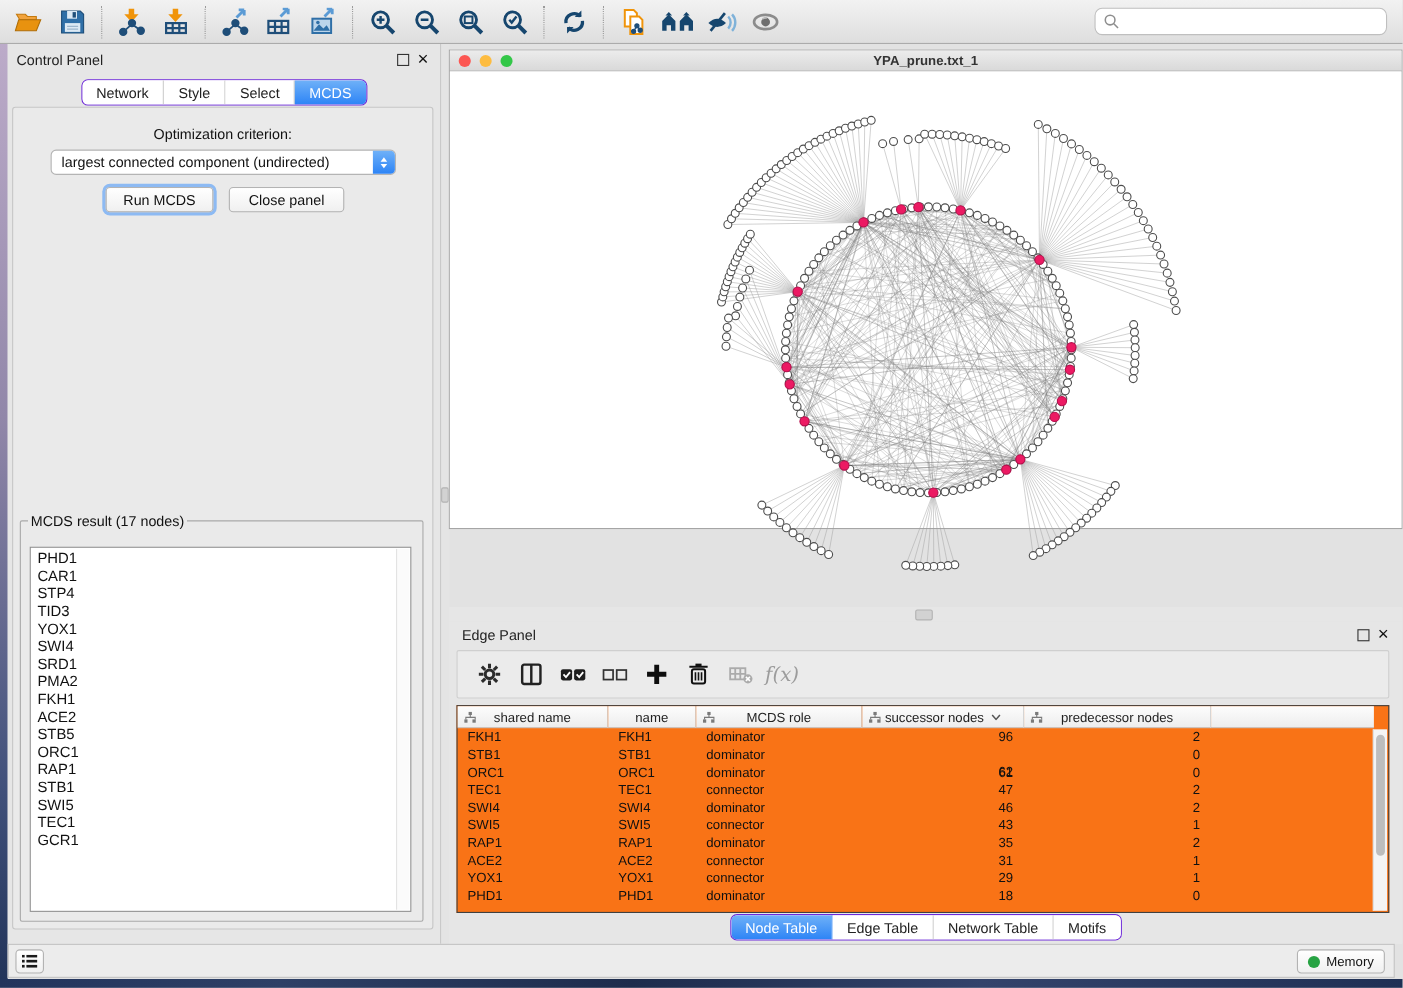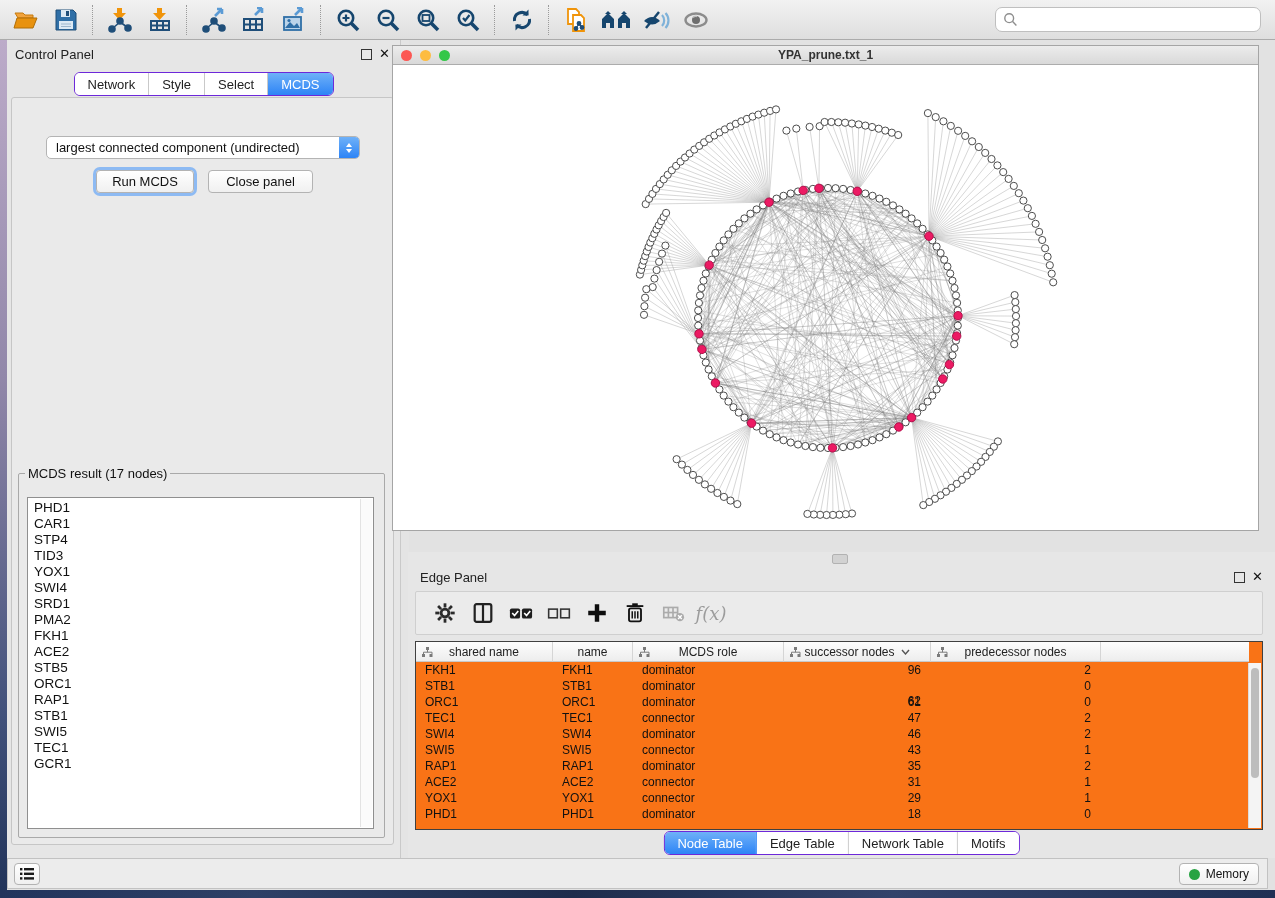--- a/index.html
+++ b/index.html
@@ -50,21 +50,21 @@
   #mcds-group legend{font-size:13px;color:#111;margin-left:6px;padding:0 3px;}
   #mcds-list-box{position:absolute;left:8px;right:10px;top:16px;bottom:8px;background:#fff;border:1px solid #8F8F8F;}
   #mcds-scroll{position:absolute;top:1px;bottom:1px;right:1px;width:11px;background:#FBFBFB;border-left:1px solid #E3E3E3;}
   #mcds-items{position:absolute;left:6px;top:2px;right:16px;font-size:13.5px;line-height:16px;color:#111;}
   
   #vsplit{position:absolute;left:400px;top:40px;width:8px;height:818px;background:#E4E4E4;border-left:1px solid #C9C9C9;}
   #vsplit .handle{position:absolute;left:0px;top:403px;width:7px;height:14px;background:#D2D2D2;border:1px solid #B2B2B2;border-radius:2px;box-sizing:border-box;}
   #hsplit{position:absolute;left:408px;top:552px;right:0;height:13px;background:#E6E6E6;}
   #hsplit .handle{position:absolute;left:424px;top:2px;width:14px;height:8px;background:#D2D2D2;border:1px solid #B2B2B2;border-radius:2px;}
   
-  #net-window{position:absolute;left:392px;top:45px;width:867px;height:486px;border:1px solid #A5A5A5;
+  #net-window{position:absolute;left:408px;top:45px;width:867px;height:436px;border:1px solid #A5A5A5;
     box-sizing:border-box;background:#fff;}
   #net-titlebar{position:absolute;left:0;top:0;right:0;height:18px;
     background:linear-gradient(#ECECEC,#D9D9D9);border-bottom:1px solid #ACACAC;}
   .tl{position:absolute;top:3.5px;width:11px;height:11px;border-radius:50%;}
   #net-title{position:absolute;left:0;right:0;top:2px;text-align:center;font-size:12px;font-weight:bold;color:#333;}
   #net-canvas{position:absolute;left:0;top:19px;right:0;bottom:0;background:#fff;}
   #net-svg{position:absolute;left:0;top:0;}
   .chord{stroke:#828282;stroke-opacity:.33;stroke-width:.8;}
   .hubline{stroke:#787878;stroke-opacity:.42;stroke-width:.9;}
   .fanline{stroke:#9E9E9E;stroke-opacity:.6;stroke-width:.7;}
@@ -270,20 +270,21 @@
     <span class="float-ico" id="cp-float"></span>
     <span class="close-ico" id="cp-close">✕</span>
   </div>
   <div class="seg" id="cp-tabs">
     <div class="seg-btn">Network</div>
     <div class="seg-btn">Style</div>
     <div class="seg-btn">Select</div>
     <div class="seg-btn selected">MCDS</div>
   </div>
   <div id="cp-body">
+    <div id="opt-label">Optimization criterion:</div>
     <div id="opt-select">
       <span class="sel-text">largest connected component (undirected)</span>
       <span class="sel-cap">
         <span class="chev up"></span>
           <span class="chev dn"></span>
         </span>
     </div>
     <div class="btn" id="run-btn">Run MCDS</div>
     <div class="btn" id="closepanel-btn">Close panel</div>
     <fieldset id="mcds-group">

